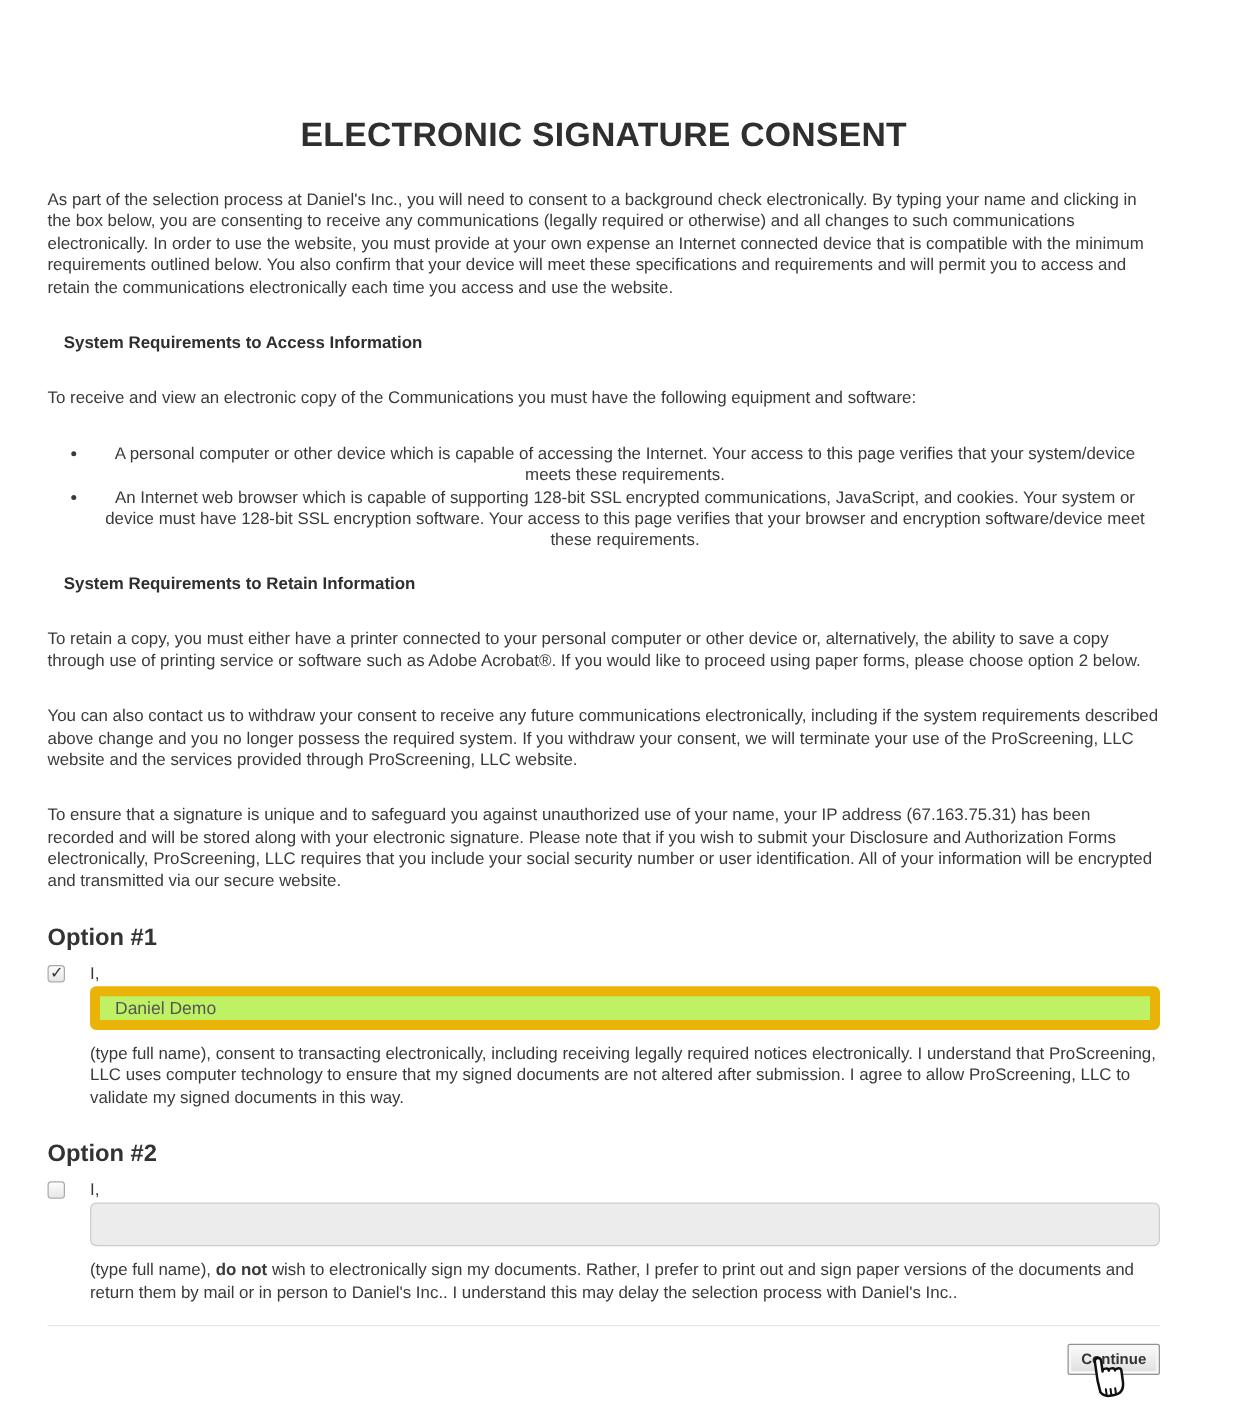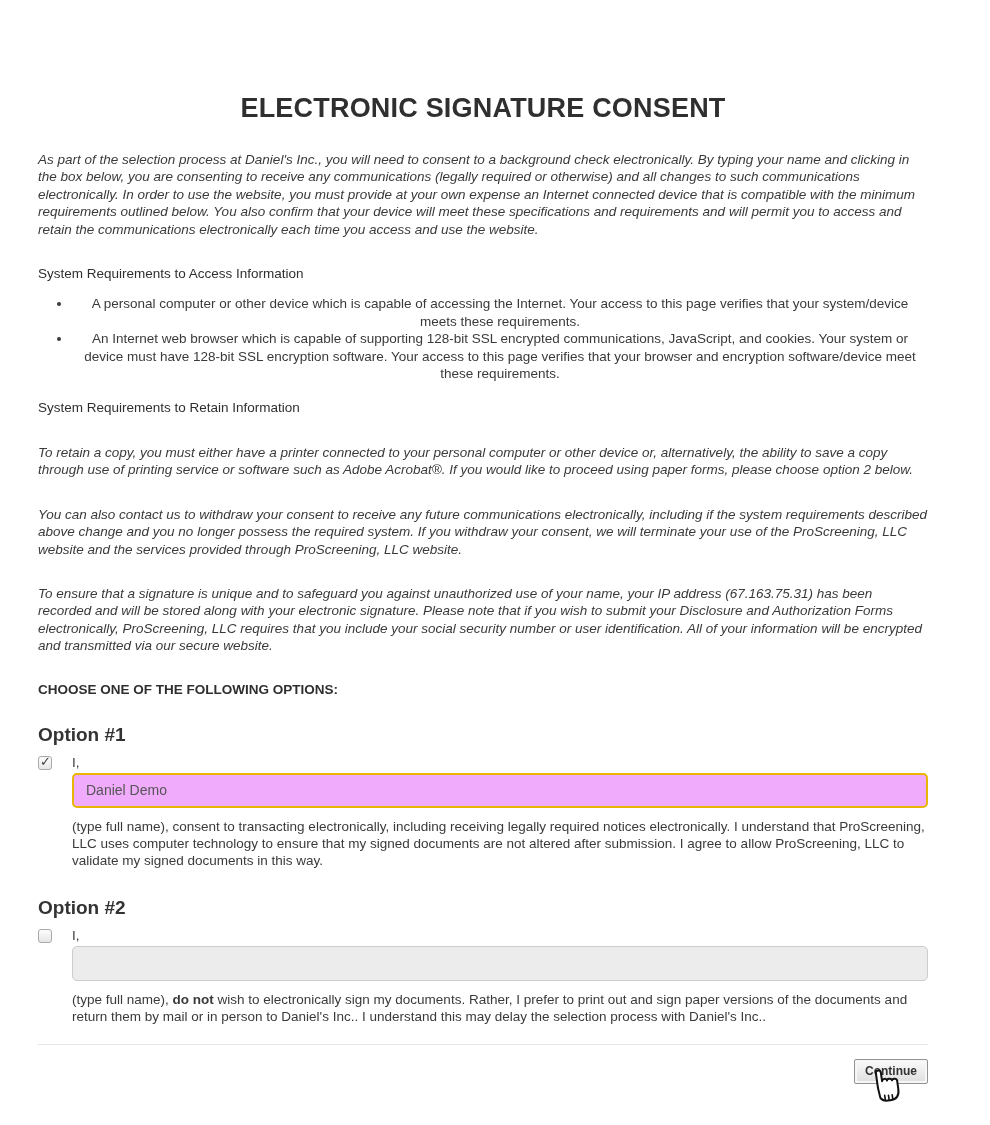--- a/index.html
+++ b/index.html
@@ -22,27 +22,27 @@
     letter-spacing: 0.2px;
     color: #2f2f2f;
     text-align: center;
     margin: 0 0 23px 0;
   }
   p.body, li {
     font-size: 13.5px;
     line-height: 17.4px;
     color: #3a3a3a;
   }
-  p.body { margin: 27px 0; font-style: italic; }
+  p.body { margin: 27px 0; }
   h3.sect {
     font-size: 13.5px;
     line-height: 17.4px;
-    font-weight: normal;
+    font-weight: bold;
     color: #2f2f2f;
-    margin: 17px 0 13px 0;
+    margin: 17px 0 13px 13px;
   }
   ul.reqs {
     margin: 13px 0 13px 0;
     padding-left: 34px;
     list-style: disc outside;
   }
   ul.reqs li { margin: 0; text-align: center; }
   p.choose {
     font-size: 13.5px;
     font-weight: bold;
@@ -81,22 +81,22 @@
     height: 35px;
     margin-top: 2px;
     padding: 0 12px;
     font-family: "Liberation Sans", "DejaVu Sans", sans-serif;
     font-size: 14px;
     color: #555;
     border-radius: 5px;
     outline: none;
   }
   .name-input.active {
-    background: #f0abfc;
-    border: 2px solid #eab308;
+    background: #bef264;
+    border: 8px solid #eab308;
   }
   .name-input.disabled {
     background: #ececec;
     border: 1px solid #cccccc;
   }
   p.desc {
     font-size: 13.5px;
     line-height: 17.4px;
     color: #3a3a3a;
     margin-top: 10px;
@@ -152,32 +152,32 @@
 </head>
 <body>
 
 <div class="page">
 
   <h1 class="title">ELECTRONIC SIGNATURE CONSENT</h1>
 
   <p class="body">As part of the selection process at Daniel's Inc., you will need to consent to a background check electronically. By typing your name and clicking in the box below, you are consenting to receive any communications (legally required or otherwise) and all changes to such communications electronically. In order to use the website, you must provide at your own expense an Internet connected device that is compatible with the minimum requirements outlined below. You also confirm that your device will meet these specifications and requirements and will permit you to access and retain the communications electronically each time you access and use the website.</p>
 
   <h3 class="sect">System Requirements to Access Information</h3>
+  <p class="body">To receive and view an electronic copy of the Communications you must have the following equipment and software:</p>
   <ul class="reqs">
     <li><span>A personal computer or other device which is capable of accessing the Internet. Your access to this page verifies that your system/device meets these requirements.</span></li>
     <li><span>An Internet web browser which is capable of supporting 128-bit SSL encrypted communications, JavaScript, and cookies. Your system or device must have 128-bit SSL encryption software. Your access to this page verifies that your browser and encryption software/device meet these requirements.</span></li>
   </ul>
 
   <h3 class="sect">System Requirements to Retain Information</h3>
   <p class="body">To retain a copy, you must either have a printer connected to your personal computer or other device or, alternatively, the ability to save a copy through use of printing service or software such as Adobe Acrobat®. If you would like to proceed using paper forms, please choose option 2 below.</p>
 
   <p class="body">You can also contact us to withdraw your consent to receive any future communications electronically, including if the system requirements described above change and you no longer possess the required system. If you withdraw your consent, we will terminate your use of the ProScreening, LLC website and the services provided through ProScreening, LLC website.</p>
   <p class="body">To ensure that a signature is unique and to safeguard you against unauthorized use of your name, your IP address (67.163.75.31) has been recorded and will be stored along with your electronic signature. Please note that if you wish to submit your Disclosure and Authorization Forms electronically, ProScreening, LLC requires that you include your social security number or user identification. All of your information will be encrypted and transmitted via our secure website.</p>
 
-  <p class="choose">CHOOSE ONE OF THE FOLLOWING OPTIONS:</p>
 
   <h2 class="option-heading">Option #1</h2>
   <div class="option-row">
     <div class="checkbox-col">
       <span class="checkbox"><span class="check">✓</span></span>
     </div>
     <div class="option-body">
       <div class="i-label">I,</div>
       <input type="text" class="name-input active" value="Daniel Demo" style="">
       <p class="desc">(type full name), consent to transacting electronically, including receiving legally required notices electronically. I understand that ProScreening, LLC uses computer technology to ensure that my signed documents are not altered after submission. I agree to allow ProScreening, LLC to validate my signed documents in this way.</p>

